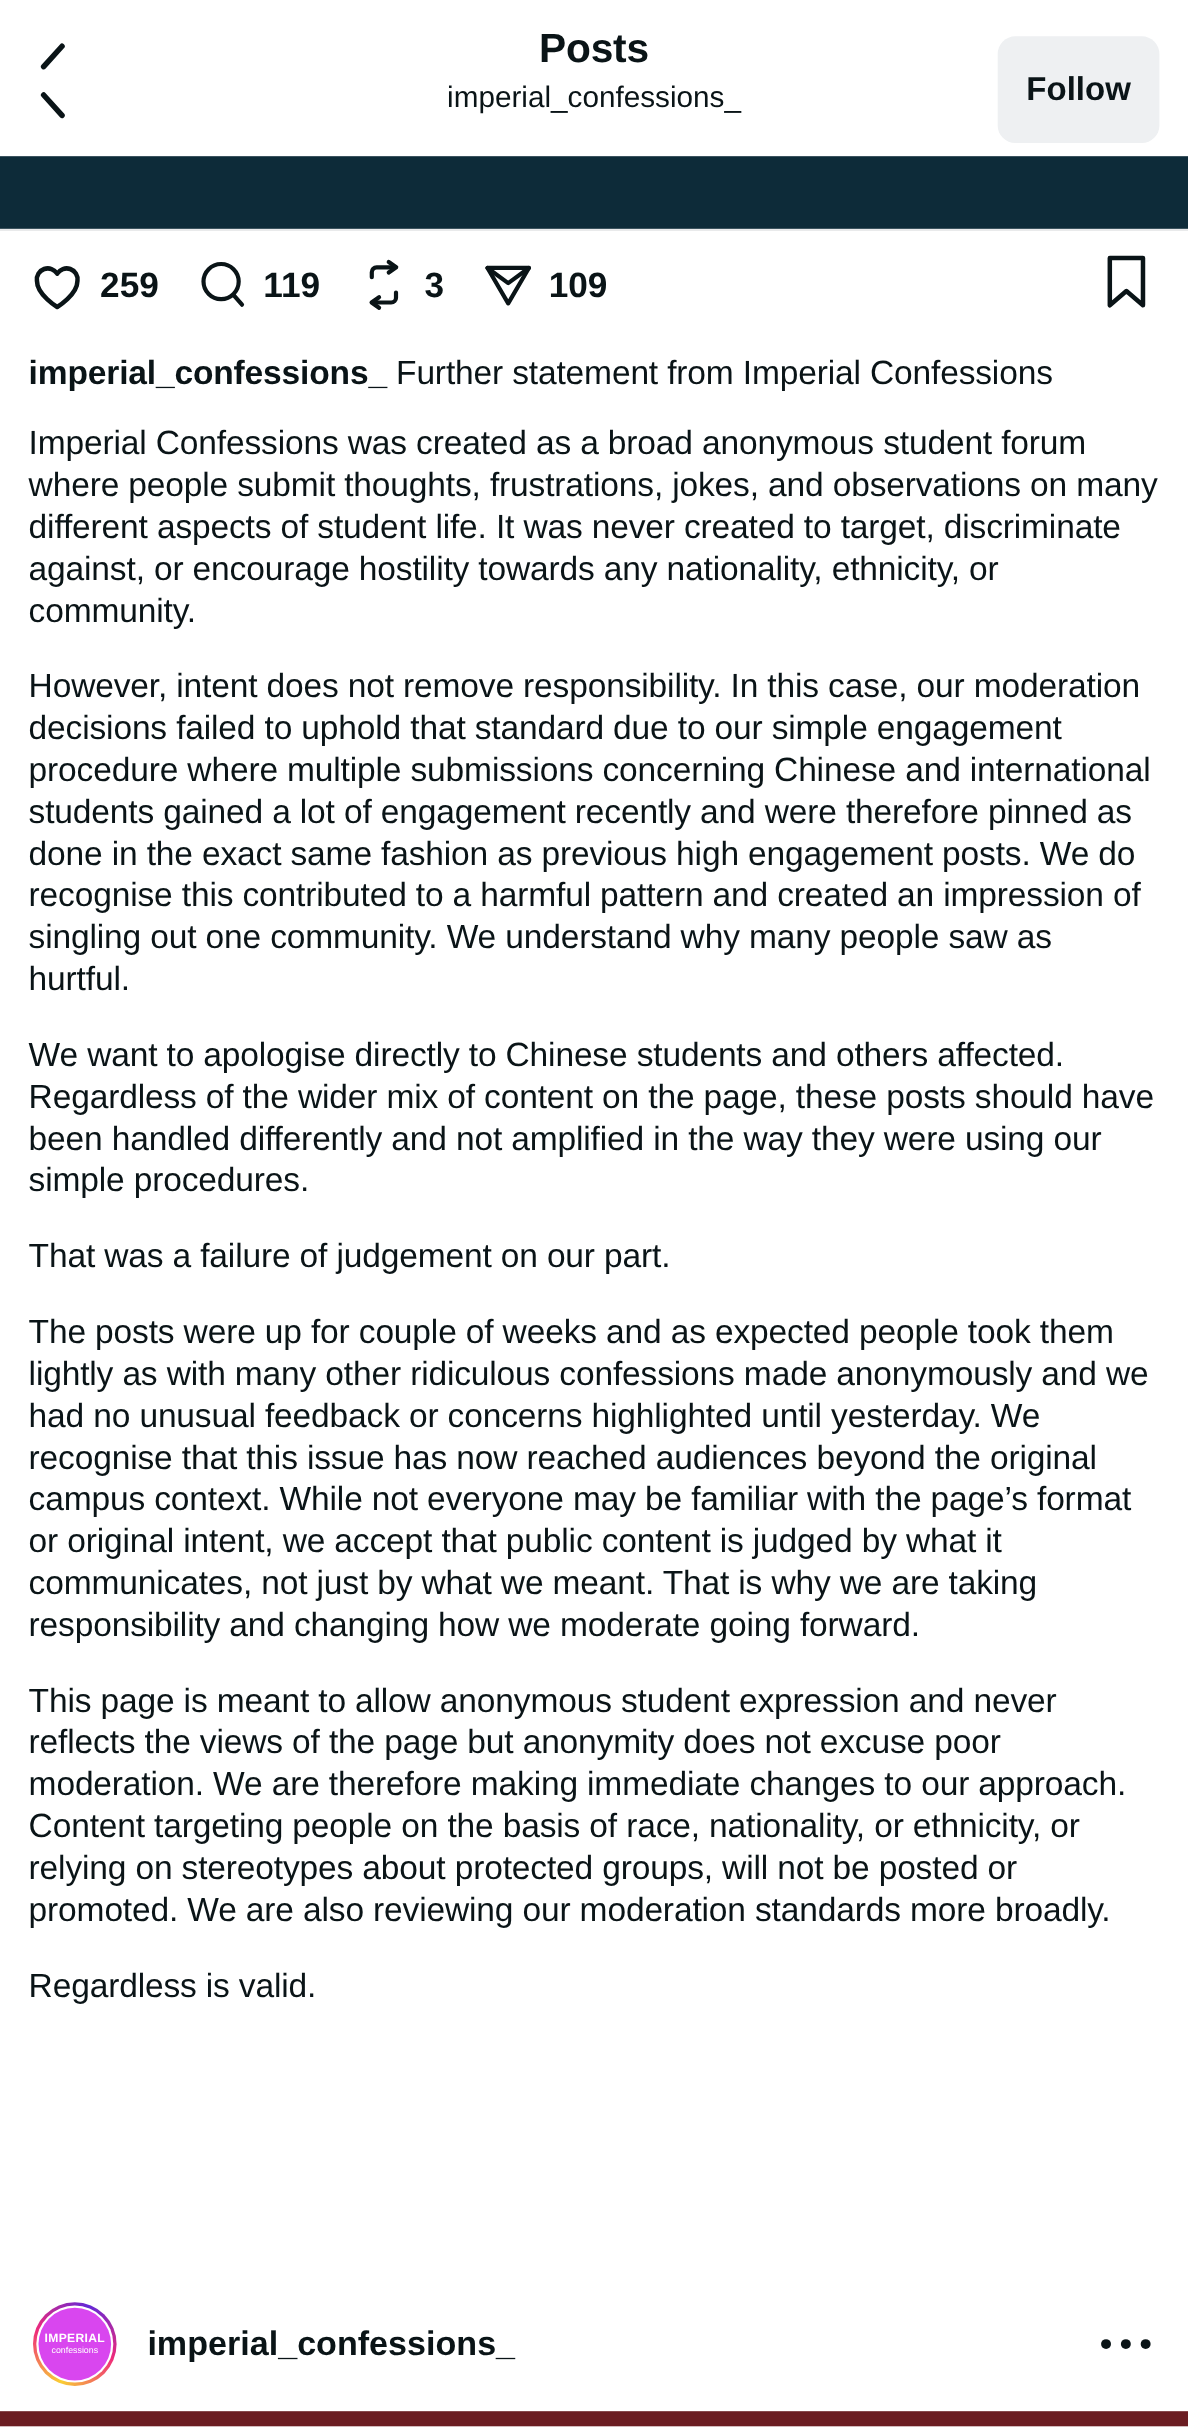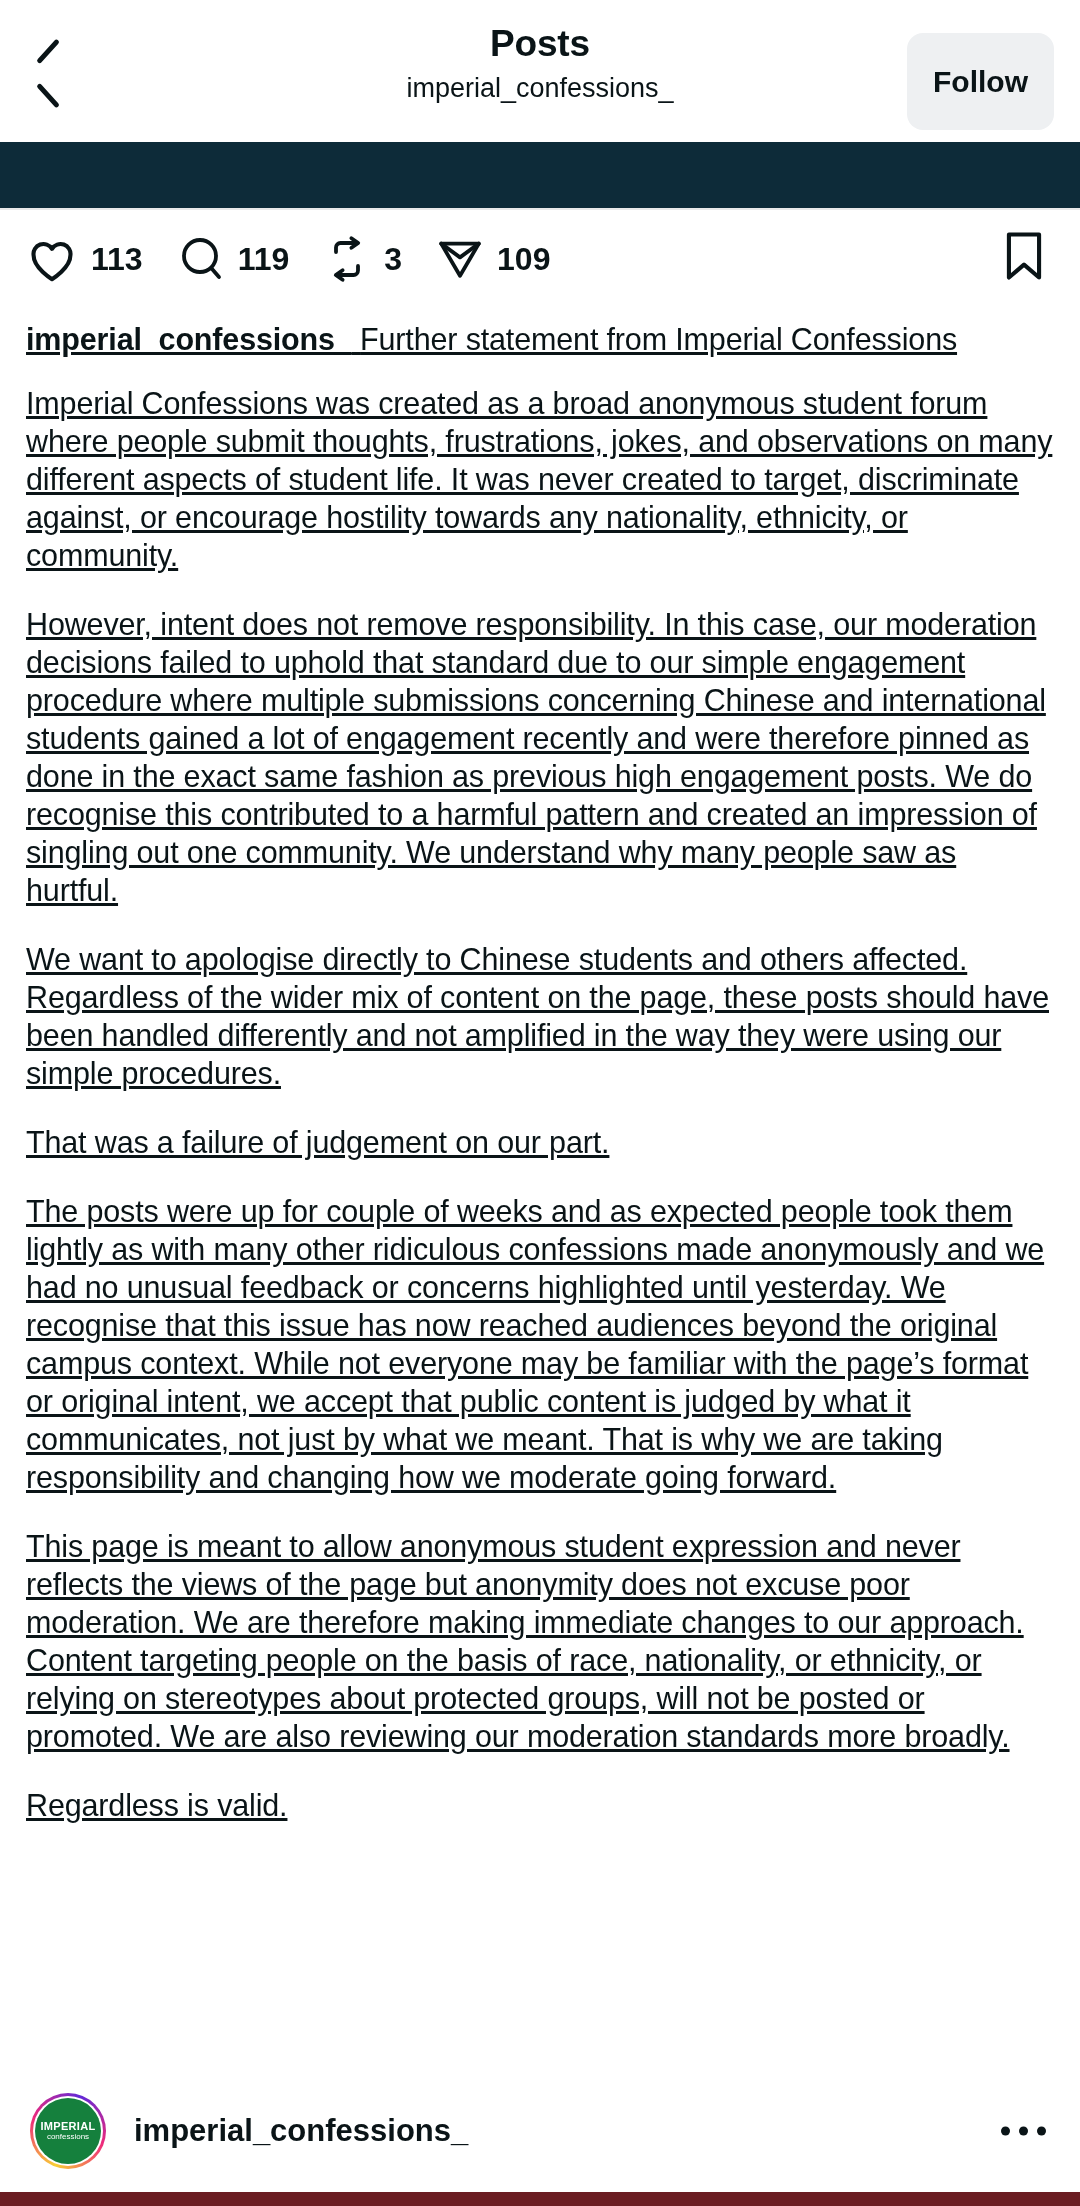--- a/index.html
+++ b/index.html
@@ -167,21 +167,20 @@
     padding: 12px 26px 0 26px;
     box-sizing: border-box;
     overflow: hidden;
   }
   .caption p {
     margin: 0 0 31px 0;
     font-size: 30.5px;
     line-height: 38px;
     color: #0a1417;
     letter-spacing: -0.15px;
-    text-decoration: underline;
   }
   .caption p.first-line {
     margin-bottom: 26px;
   }
   .username-inline {
     font-weight: bold;
   }
   .timestamp {
     font-size: 25px;
     color: #7b8287;
@@ -218,21 +217,21 @@
     padding: 2px;
     box-sizing: border-box;
     display: flex;
     align-items: center;
     justify-content: center;
   }
   .avatar-img {
     width: 100%;
     height: 100%;
     border-radius: 50%;
-    background: #15803d;
+    background: #d946ef;
     display: flex;
     flex-direction: column;
     align-items: center;
     justify-content: center;
     overflow: hidden;
   }
   .avatar-line1 {
     color: #ffffff;
     font-size: 11px;
     font-weight: bold;
@@ -300,21 +299,21 @@
   </div>
   <div class="media-divider"></div>
 
   <div class="action-bar">
     <div class="action-group">
       <span>
         <svg class="icon-svg" width="52" height="48" viewBox="0 0 24 22" fill="none" stroke="#0a1417" stroke-width="1.9" stroke-linecap="round" stroke-linejoin="round">
           <path d="M12 20.3s-8.5-5.1-8.5-11A4.6 4.6 0 0 1 12 6.3a4.6 4.6 0 0 1 8.5 3c0 5.9-8.5 11-8.5 11z"></path>
         </svg>
       </span>
-      <span class="action-count">113</span>
+      <span class="action-count">259</span>
     </div>
 
     <div class="action-group">
       <span>
         <svg class="icon-svg" width="48" height="48" viewBox="0 0 24 24" fill="none" stroke="#0a1417" stroke-width="1.9" stroke-linecap="round" stroke-linejoin="round">
           <circle cx="11.5" cy="10.5" r="8"></circle>
           <path d="M17.2 16.6 21 21"></path>
         </svg>
       </span>
       <span class="action-count">119</span>

